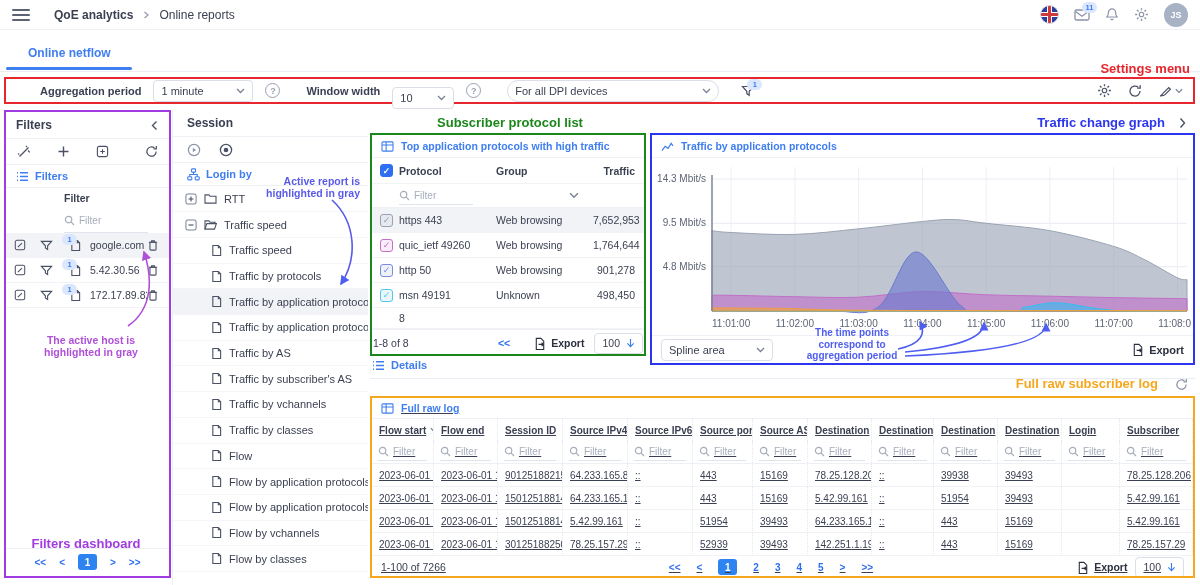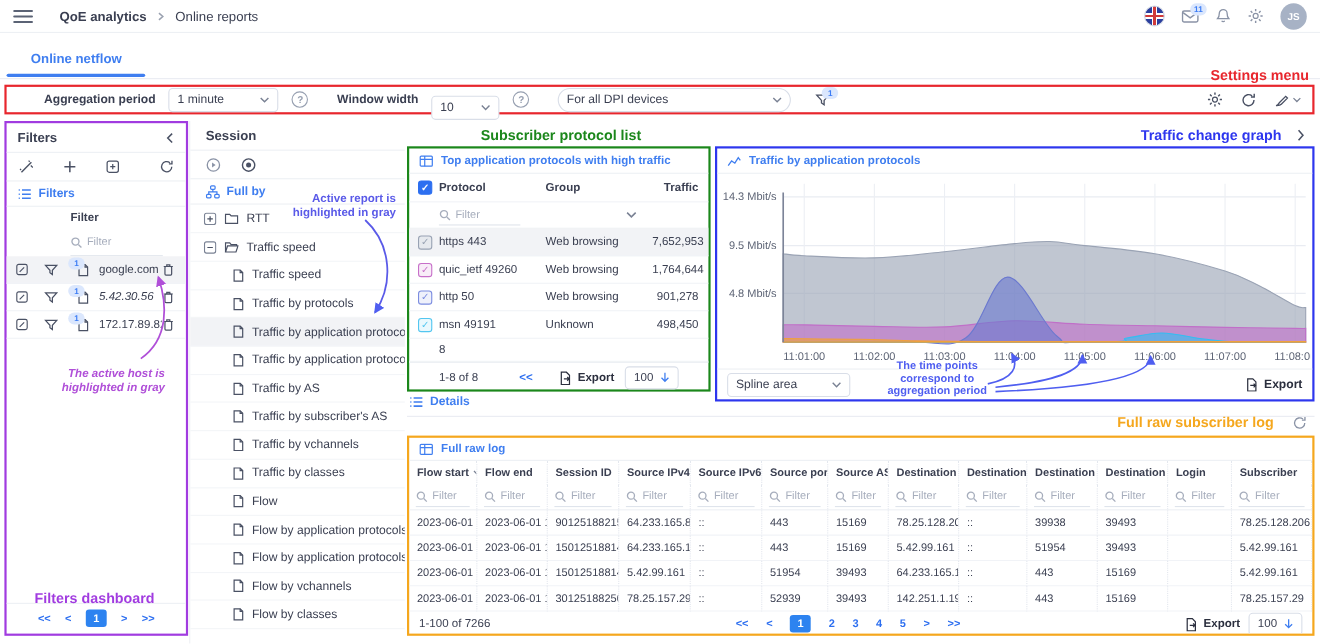--- a/index.html
+++ b/index.html
@@ -68,30 +68,30 @@
   .pt-grid{display:grid;grid-template-columns:27px 97px 97px 1fr;align-items:center;box-sizing:border-box;}
   .pt-head{height:26px;font-weight:bold;font-size:10.5px;border-bottom:1px solid #f1f3f7;}
   .pt-filter{height:24px;border-bottom:1px solid #edf0f4;}
   .pt-row{height:25px;font-size:10.5px;border-bottom:1px solid #f1f3f7;}
   .pt-row.active{background:#f2f3f6;}
   .traffic-cell{text-align:right;padding-right:9px;}
   .cb{width:13px;height:13px;border-radius:3px;display:flex;align-items:center;justify-content:center;
       font-size:9px;margin-left:8px;cursor:pointer;box-sizing:border-box;}
   .cb.header{background:#2d6ff0;color:#fff;border:1px solid #2d6ff0;}
   .filter-inline{display:flex;align-items:center;gap:4px;color:#a6adbc;font-size:10px;border-bottom:1px solid #dfe4ec;width:74px;height:18px;}
-  .t-footer{height:26px;display:flex;align-items:center;padding:0 27px;gap:10px;font-size:10.5px;border-top:1px solid #edf0f4;}
+  .t-footer{height:26px;display:flex;align-items:center;padding:0 1px;gap:10px;font-size:10.5px;border-top:1px solid #edf0f4;}
   .export-btn{display:flex;align-items:center;gap:5px;font-weight:bold;color:#2b2f3e;cursor:pointer;}
   .psize{display:flex;align-items:center;gap:6px;border:1px solid #d9dee8;border-radius:4px;height:19px;padding:0 7px;cursor:pointer;}
   .details-row{position:absolute;left:372px;top:359px;display:flex;align-items:center;gap:6px;color:#3f7ef0;font-weight:bold;font-size:11px;cursor:pointer;}
   
   #chart-box{position:absolute;left:650px;top:133px;width:545px;height:232px;border:2px solid #2d36ee;background:#fff;box-sizing:border-box;}
   #chart-svg{display:block;margin:1px 0 0 2px;}
   .c-footer{height:27px;display:flex;align-items:center;padding:0 9px;border-top:1px solid #edf0f4;}
   
-  #rawlog-box{position:absolute;left:370px;top:396px;width:825px;height:182px;border:2px solid #f5a71d;background:#fff;box-sizing:border-box;overflow:hidden;}
+  #rawlog-box{position:absolute;left:370px;top:396px;width:825px;height:182px;border:2px solid #f5a71d;background:#fff;box-sizing:border-box;overflow:hidden;text-decoration:underline;}
   .rl-grid{display:grid;grid-template-columns:62px 64px 65px 65px 65px 60px 55px 64px 62px 64px 64px 58px 1fr;}
   .rl-hcell{height:22px;display:flex;align-items:center;gap:4px;padding:0 0 0 7px;font-weight:bold;font-size:10px;
       border-right:1px dotted #e3e7ee;white-space:nowrap;overflow:hidden;cursor:pointer;box-sizing:border-box;}
   .rl-fcell{height:22px;display:flex;align-items:center;padding:0 6px;border-right:1px dotted #e3e7ee;box-sizing:border-box;}
   .rl-fcell .filter-inline{width:100%;height:16px;}
   .rl-cell{height:23px;display:flex;align-items:center;padding-left:7px;font-size:10px;border-right:1px dotted #e3e7ee;
       border-bottom:1px solid #f1f3f7;white-space:nowrap;overflow:hidden;box-sizing:border-box;}
   .rl-footer{height:22px;display:flex;align-items:center;padding:0 9px;gap:8px;font-size:10.5px;}
   .rl-pages{display:flex;align-items:center;gap:16px;color:#2d6ff0;font-weight:bold;font-size:10px;margin-left:215px;}
 </style>
@@ -260,21 +260,21 @@
         <span class="fb-wrap">
           <svg class="ico" width="13" height="13" viewBox="0 0 14 14">
             <path d="M1.5 2.5h11L8.2 7.3v4L5.8 9.6V7.3z" fill="none" stroke="#4a5164" stroke-width="1.2"></path>
           </svg>
           <span class="mini-badge">1</span>
         </span>
         <svg class="ico" width="11" height="13" viewBox="0 0 12 14">
           <path d="M2 1.5h6l2.5 2.5v8.5H2z" fill="none" stroke="#4a5164" stroke-width="1.2"></path>
           <path d="M8 1.5V4h2.5" fill="none" stroke="#4a5164" stroke-width="1.2"></path>
         </svg>
-        <span style="padding-left:4px;overflow:hidden;white-space:nowrap;font-style:italic;">5.42.30.56</span>
+        <span style="padding-left:4px;overflow:hidden;white-space:nowrap;">5.42.30.56</span>
         <svg class="ico" width="12" height="13" viewBox="0 0 13 14">
           <path d="M2 3.5h9M5 3.5V2h3v1.5" fill="none" stroke="#4a5164" stroke-width="1.2"></path>
           <rect x="3.2" y="3.5" width="6.6" height="8.5" rx="1" fill="none" stroke="#4a5164" stroke-width="1.2"></rect>
         </svg>
       </div>
       <div class="frow">
         <svg class="ico" width="12" height="12" viewBox="0 0 14 14">
           <rect x="1.5" y="1.5" width="11" height="11" rx="2" fill="none" stroke="#4a5164" stroke-width="1.2"></rect>
           <path d="M4.5 9.5 9.3 4.7" stroke="#4a5164" stroke-width="1.2"></path>
         </svg>
@@ -297,21 +297,21 @@
     </div>
   <div class="fpag">
     <span class="pg-btn">&lt;&lt;</span>
     <span class="pg-btn">&lt;</span>
     <span class="pg-active">1</span>
     <span class="pg-btn">&gt;</span>
     <span class="pg-btn">&gt;&gt;</span>
   </div>
 </div>
 
-<div class="ann small" style="left:32px;top:334px;width:118px;text-align:right;color:#b04fd8;font-style:italic;">The active host is highlighted in gray</div>
+<div class="ann small" style="left:32px;top:334px;width:118px;text-align:center;color:#b04fd8;">The active host is highlighted in gray</div>
 <div class="ann" style="left:16px;top:537px;width:140px;text-align:center;color:#a13be0;">Filters dashboard</div>
 
 <div id="reports-panel">
   <div class="p-head" style="padding:0 14px;">
     <span>Session</span>
   </div>
   <div class="p-tools" style="gap:18px;padding:0 14px;">
     <svg class="ico" width="14" height="14" viewBox="0 0 14 14">
         <circle cx="7" cy="7" r="5.6" fill="none" stroke="#8a93a6" stroke-width="1.2"></circle>
         <path d="M5.8 4.8 9 7l-3.2 2.2z" fill="#8a93a6"></path>
@@ -321,21 +321,21 @@
         <circle cx="7" cy="7" r="2.3" fill="#4a5164"></circle>
       </svg>
   </div>
   <div class="p-section" style="padding:0 14px;">
     <svg class="ico" width="13" height="13" viewBox="0 0 14 14">
         <rect x="4.8" y="1" width="4.4" height="3.4" rx="1" fill="none" stroke="#3f7ef0" stroke-width="1.2"></rect>
         <rect x="0.8" y="9.4" width="4.4" height="3.4" rx="1" fill="none" stroke="#3f7ef0" stroke-width="1.2"></rect>
         <rect x="8.8" y="9.4" width="4.4" height="3.4" rx="1" fill="none" stroke="#3f7ef0" stroke-width="1.2"></rect>
         <path d="M7 4.4v2.6M3 9.4V7h8v2.4" fill="none" stroke="#3f7ef0" stroke-width="1.2"></path>
       </svg>
-    <span>Full by</span>
+    <span>Login by</span>
   </div>
   <div id="report-tree">
       <div class="tr-folder">
         <svg class="ico" width="12" height="12" viewBox="0 0 13 13">
           <rect x="1" y="1" width="11" height="11" rx="2" fill="none" stroke="#7a8294" stroke-width="1.1"></rect>
           <path d="M6.5 3.8v5.4M3.8 6.5h5.4" stroke="#4a5164" stroke-width="1.2"></path>
         </svg>
         <svg class="ico" width="13" height="11" viewBox="0 0 14 12">
           <path d="M1 2h4.2l1.4 1.6H13V11H1z" fill="none" stroke="#4a5164" stroke-width="1.2"></path>
         </svg>

